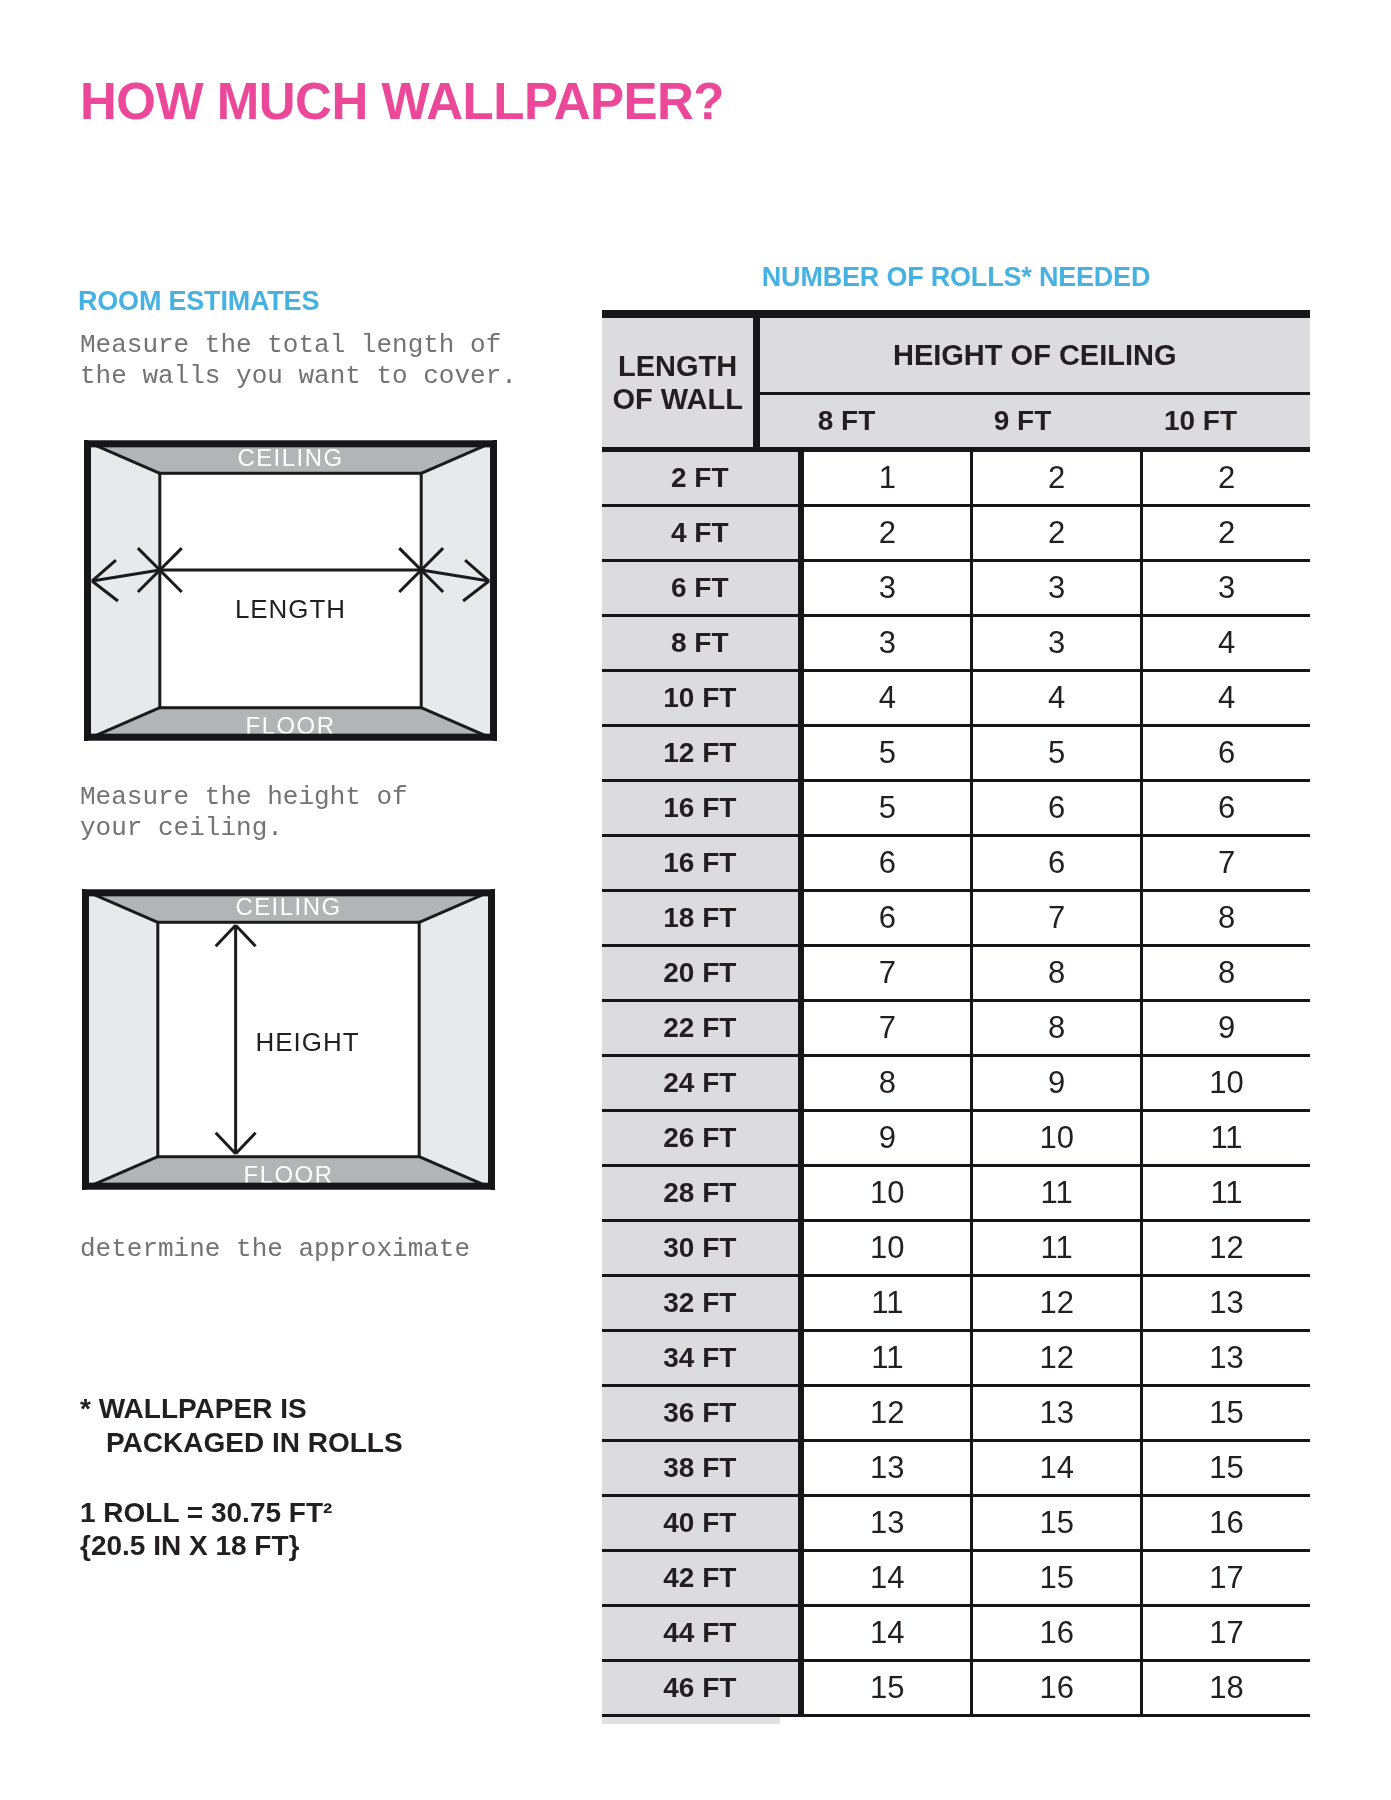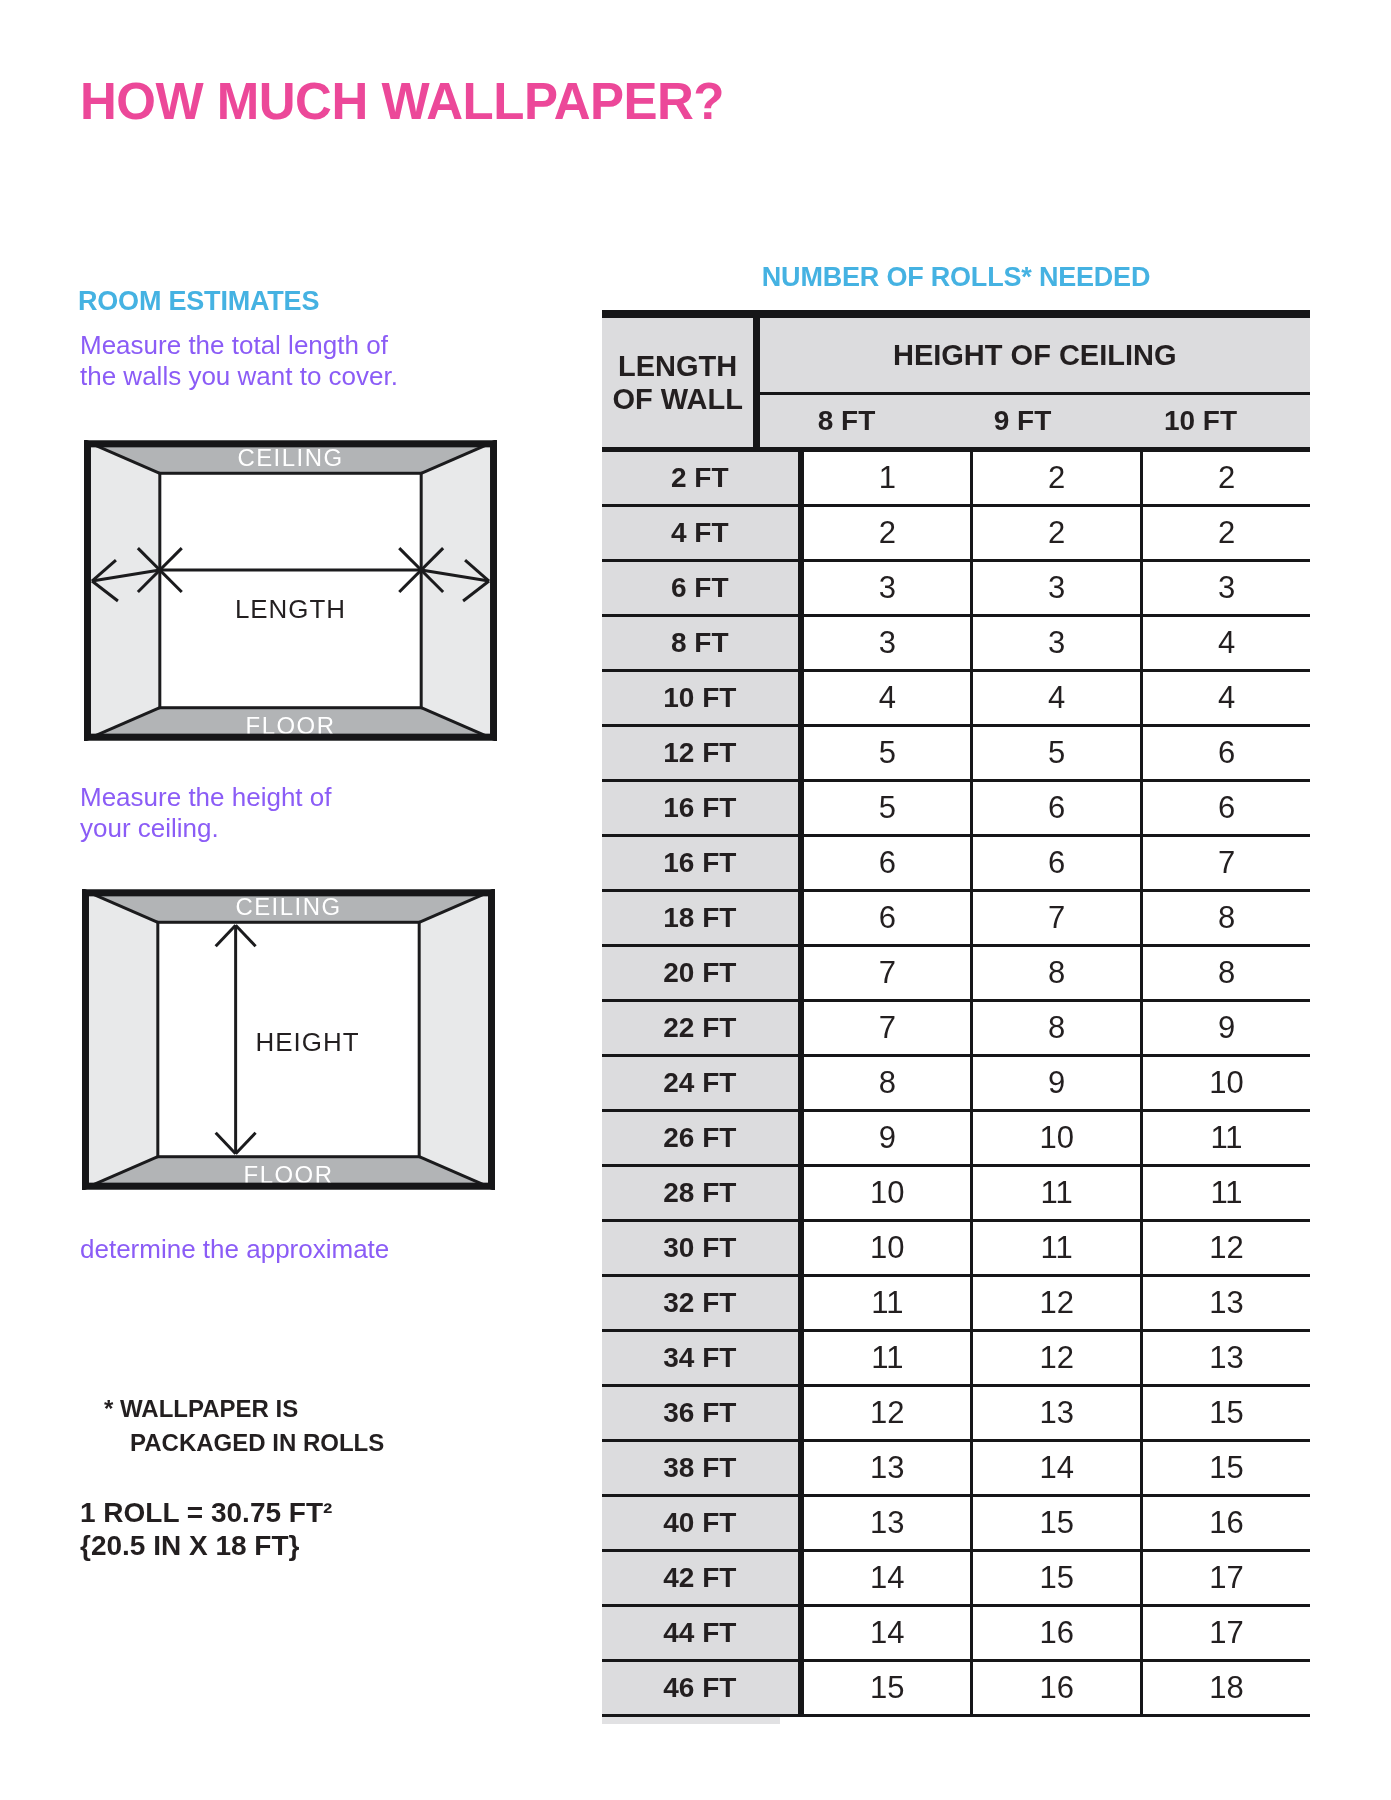--- a/index.html
+++ b/index.html
@@ -14,24 +14,24 @@
     left:80px; top:72px; font-size:51px; font-weight:bold;
     color:#ec4899; letter-spacing:-0.5px; white-space:nowrap;
   }
   .section-heading {
     font-size:27px; font-weight:bold; color:#45B2E2; letter-spacing:-0.2px;
     white-space:nowrap;
   }
   .left-heading { left:78px; top:262px;margin-top:24px; }
   .table-heading { left:602px; top:262px; width:708px; text-align:center; }
 
-  .para { left:80px; font-size:26px; line-height:31px; color:#8b5cf6; }
+  .para { left:80px; font-size:26px; line-height:31px; color:#737373;font-family:Liberation Mono, monospace; }
   .para div { white-space:nowrap; }
 
-  .footnote { left:80px; top:1392px; font-size:24px; font-weight:bold; line-height:34px;margin-left:24px; }
+  .footnote { left:80px; top:1392px; font-size:28px; font-weight:bold; line-height:34px; }
   .footnote .indent { padding-left:26px; }
   .rollinfo { left:80px; top:1496px; font-size:28px; font-weight:bold; line-height:33px; }
 
   svg text { font-family:"Liberation Sans", sans-serif; }
   .diag-label-white { fill:#ffffff; font-size:24px; letter-spacing:1.5px; }
   .diag-label-dark  { fill:#231F20; font-size:26px; letter-spacing:1px; }
 
   
   .tbl { position:absolute; left:602px; top:310px; width:708px; }
   .tbl-top    { height:8px; background:#161618; }

